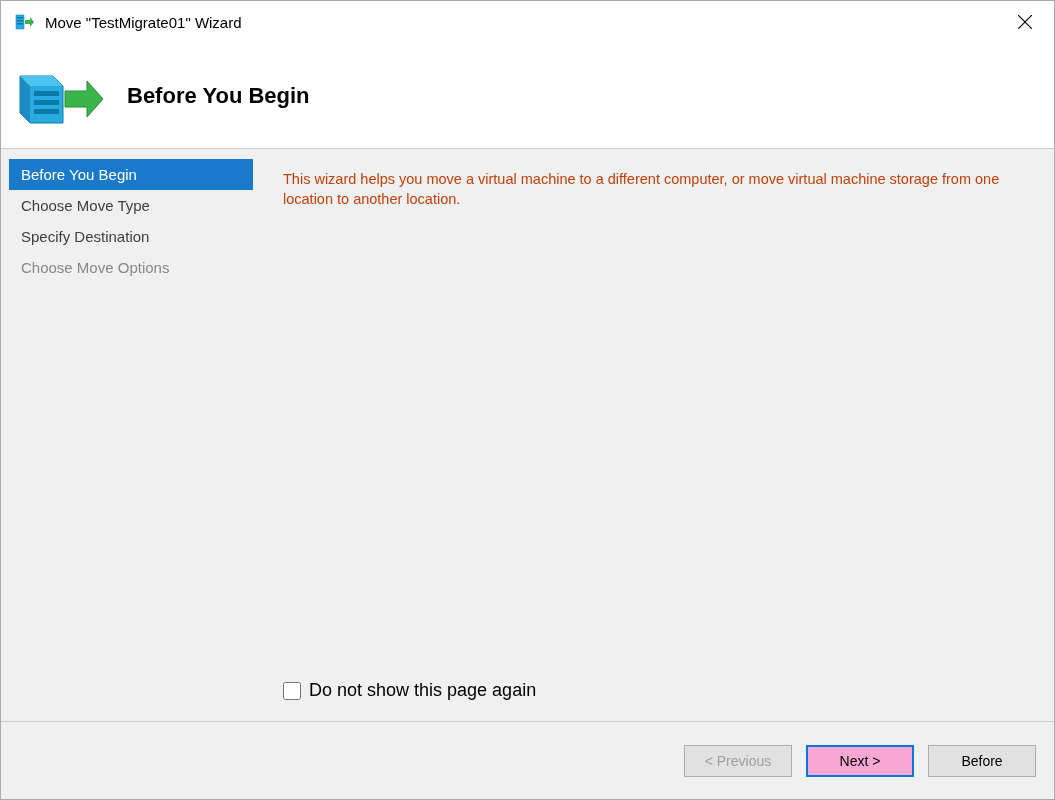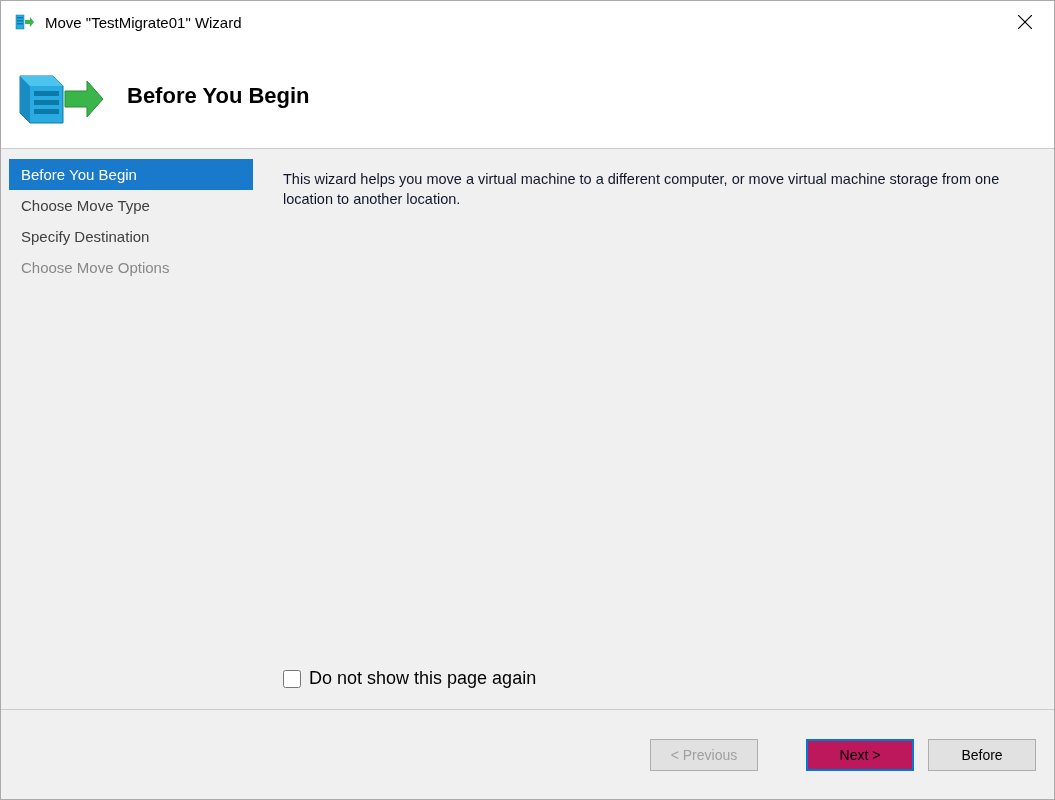--- a/index.html
+++ b/index.html
@@ -106,21 +106,21 @@
     
     .content {
       flex: 1;
       padding: 10px 20px 10px 30px;
       display: flex;
       flex-direction: column;
     }
     
     .content-text {
       font-size: 14.5px;
-      color: #0f172a;
+      color: #c2410c;
       line-height: 1.4;
     }
     
     .content-spacer {
       flex: 1;
     }
     
     .checkbox-row {
       display: flex;
       align-items: center;
@@ -132,21 +132,21 @@
       height: 18px;
       margin-right: 8px;
     }
     
     .checkbox-label {
       font-size: 18px;
       color: #000;
     }
     
     .footer {
-      height: 90px;
+      height: 78px;
       border-top: 1px solid #ccc;
       display: flex;
       align-items: center;
       justify-content: flex-end;
       padding-right: 18px;
       gap: 14px;
       background: #f0f0f0;
     }
     
     .btn {
@@ -159,23 +159,22 @@
       font-family: inherit;
     }
     
     .btn:disabled {
       color: #a0a0a0;
       cursor: default;
     }
     
     .btn.primary {
       border: 2px solid #0078d7;
-      background: #be185d;
-      color: #000;
-      margin-left: 34px;
+      background: #f9a8d4;
+      color: #000;
     }
   </style>
 </head>
 <body>
 
 <div class="window">
 
   <div class="titlebar">
     <span class="titlebar-icon">
       <svg viewBox="0 0 20 20" width="20" height="20">

